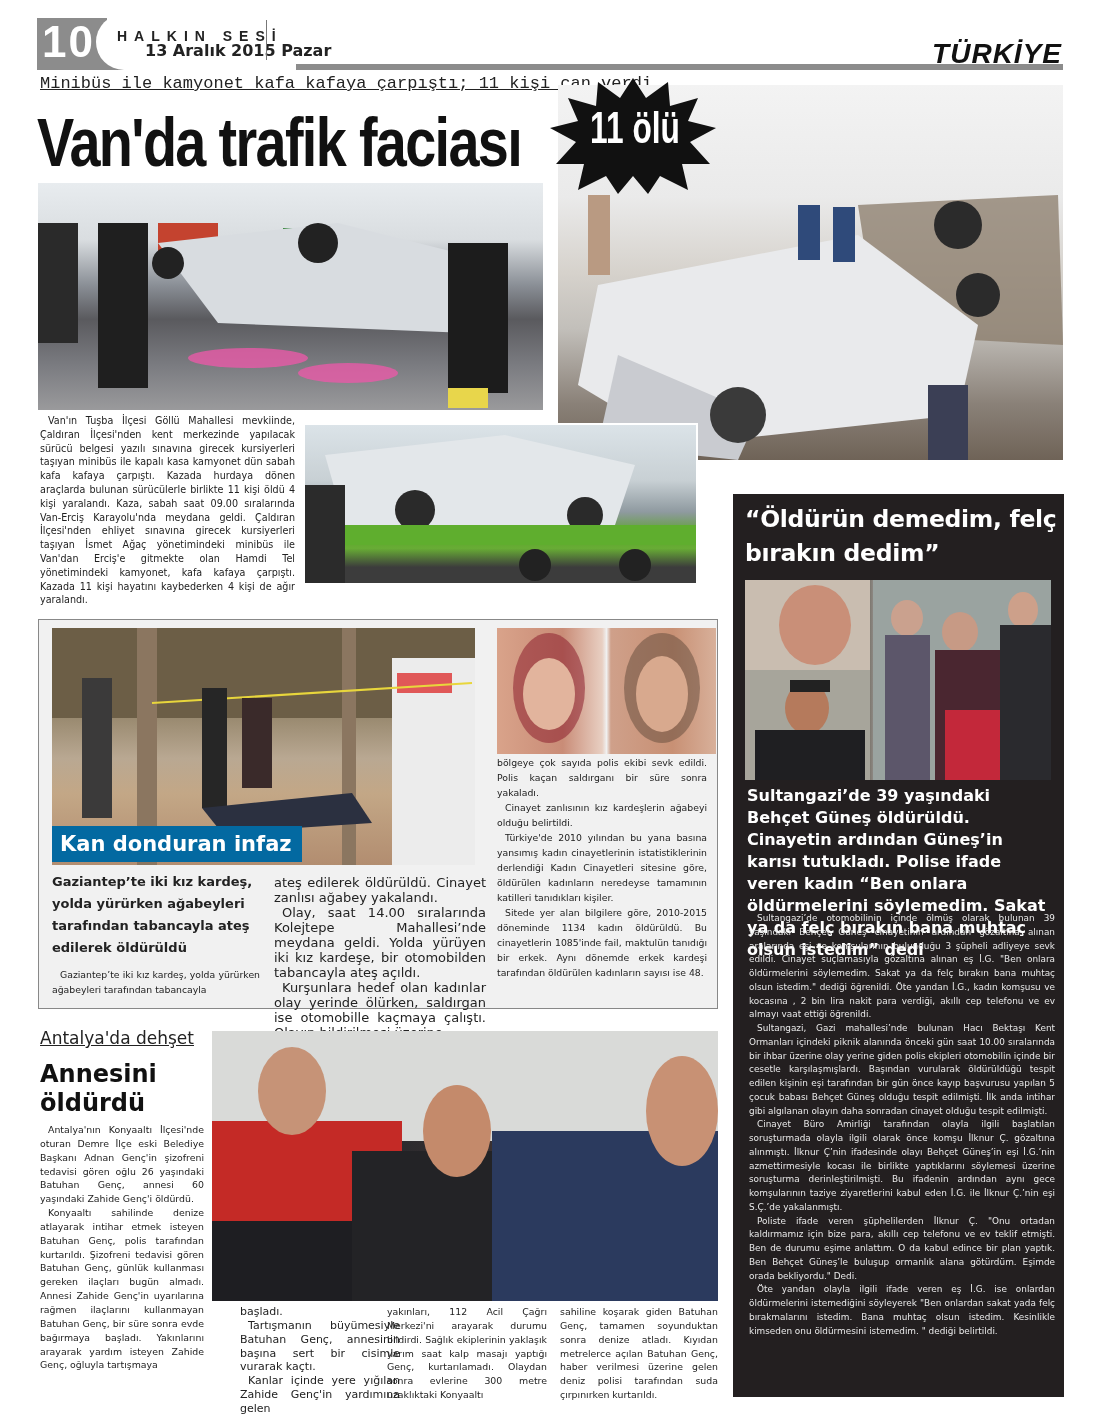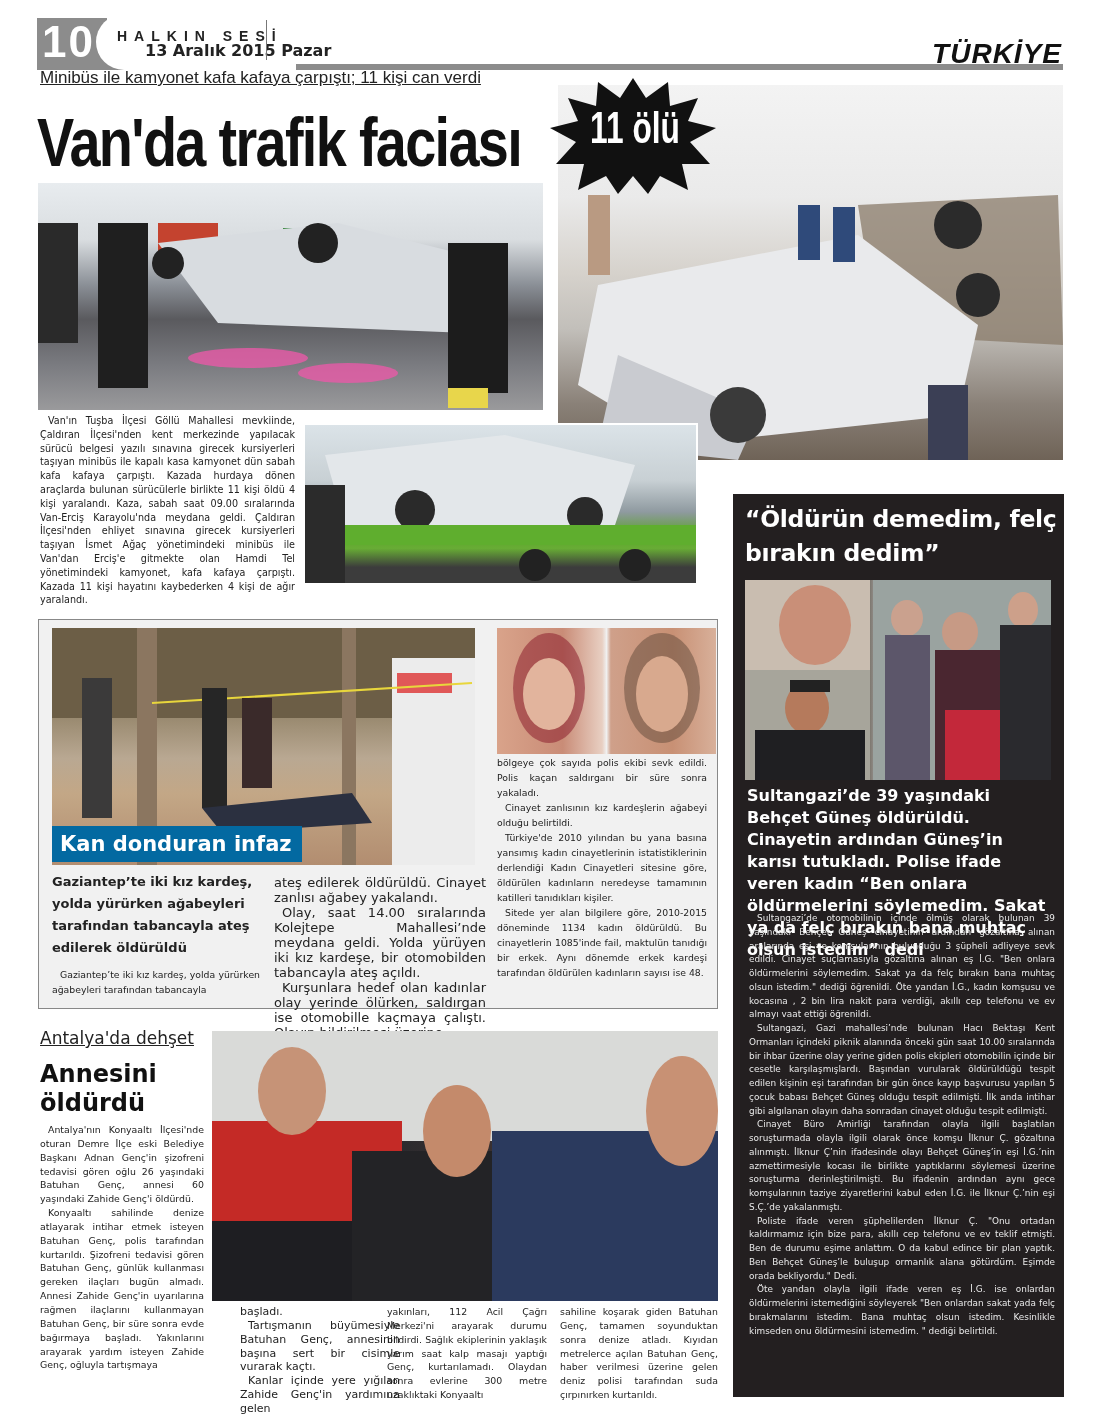--- a/index.html
+++ b/index.html
@@ -10,21 +10,21 @@
   .mast-bar { position: absolute; left: 37px; top: 64px; width: 1026px; height: 6px; background: #8c8c8c; }
   .page-num-box { position: absolute; left: 37px; top: 18px; width: 70px; height: 52px; background: #8c8c8c; }
   .page-num { position: absolute; left: 42px; top: 16px; font-family: "Liberation Sans", sans-serif; font-size: 44px; font-weight: bold; color: #fff; letter-spacing: 2px; line-height: 52px; }
   .mast-curve { position: absolute; left: 96px; top: 14px; width: 200px; height: 56px; background: #fff; border-radius: 28px 0 0 28px; }
   .paper-name { position: absolute; left: 117px; top: 20px; font-family: Liberation Sans, sans-serif; font-size: 14px; font-weight: bold; letter-spacing: 7px; color: #222; margin-top: 8px; }
   .paper-date { position: absolute; left: 145px; top: 41px; font-size: 16px; font-weight: bold; color: #222; }
   .mast-divider { position: absolute; left: 266px; top: 20px; width: 1px; height: 40px; background: #777; }
   .section-name { position: absolute; right: 40px; top: 38px; font-family: "Liberation Sans", sans-serif; font-size: 28px; font-weight: bold; font-style: italic; color: #111; letter-spacing: 1px; }
 
   
-  .kicker { position: absolute; left: 40px; top: 68px; font-family: Liberation Sans, sans-serif; font-size: 17px; text-decoration: underline; color: #222; }
+  .kicker { position: absolute; left: 40px; top: 74px; font-family: Liberation Mono, monospace; font-size: 17px; text-decoration: underline; color: #222; }
   .headline { position: absolute; left: 37px; top: 104px; font-family: "Liberation Sans", sans-serif; font-size: 68px; font-weight: bold; color: #111; letter-spacing: -2px; transform: scaleX(0.82); transform-origin: left top; line-height: 76px; }
   .burst { position: absolute; left: 548px; top: 76px; width: 170px; height: 120px; z-index: 5; }
   .burst-text { position: absolute; left: 570px; top: 100px; width: 130px; text-align: center; font-family: "Liberation Sans", sans-serif; font-size: 44px; font-weight: bold; color: #fff; transform: scaleX(0.72); z-index: 6; line-height: 56px; }
 
   
   .photo { position: absolute; overflow: hidden; }
   .photo-crash1 { left: 38px; top: 183px; width: 505px; height: 227px; background: linear-gradient(180deg, #e8ecef 0%, #d9dde0 25%, #8a8f96 45%, #5a5a5e 60%, #7a7b80 80%, #9a9a9c 100%); }
   .photo-crash2 { left: 558px; top: 85px; width: 505px; height: 375px; background: linear-gradient(180deg, #f3f3f3 0%, #eaeaea 30%, #d6d2cc 50%, #c2bfba 65%, #8a8178 85%, #6f6357 100%); }
   .photo-truck { left: 303px; top: 423px; width: 395px; height: 162px; background: linear-gradient(180deg, #dbe3e8 0%, #c8d0d4 35%, #8f9aa0 55%, #5aa02a 70%, #68ad35 78%, #3c3c3c 90%); border: 2px solid #fff; }
   .photo-gaziantep { left: 52px; top: 628px; width: 423px; height: 237px; background: linear-gradient(180deg, #7b6a50 0%, #8b7c60 30%, #b9a892 55%, #c3a786 70%, #b28d70 100%); }

